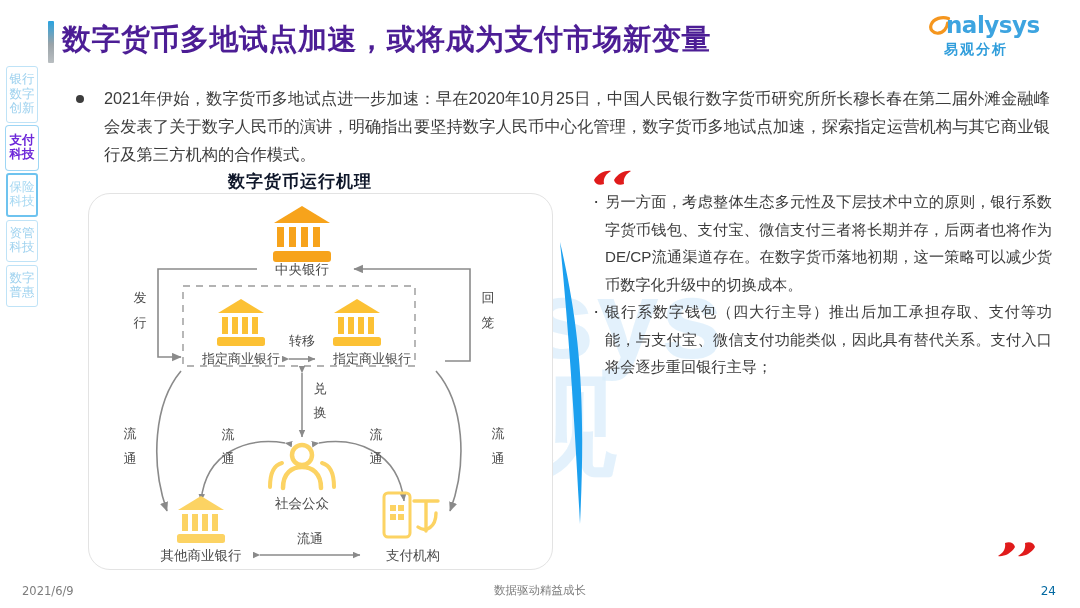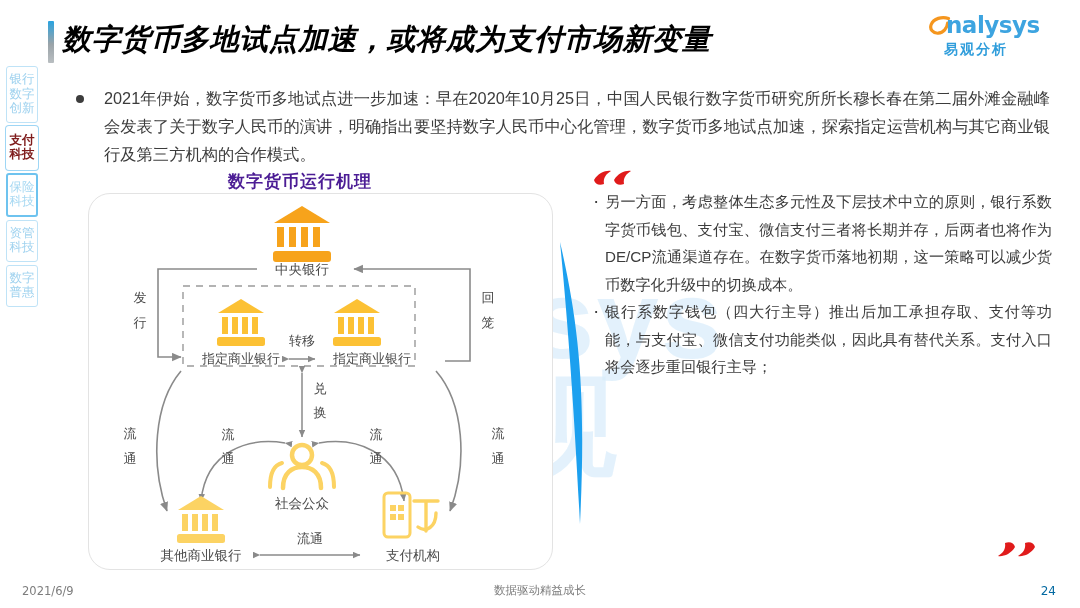--- a/index.html
+++ b/index.html
@@ -60,25 +60,24 @@
     width: 6px; height: 42px;
     background: linear-gradient(180deg, #29a3e0 0%, #9aa3a8 55%, #b9bec1 100%);
     border-radius: 1px;
     z-index: 3;
   }
   .page-title {
     position: absolute;
     left: 62px; top: 20px;
     font-size: 29px;
     font-weight: 700;
-    color: #000000;
+    color: #4c1d95;
     letter-spacing: 0.5px;
     white-space: nowrap;
     z-index: 3;
-    font-style: italic;
   }
 
   
   .logo {
     position: absolute;
     right: 26px; top: 12px;
     width: 140px; height: 56px;
     z-index: 4;
     text-align: center;
   }
@@ -127,21 +126,21 @@
     text-align: center;
     font-size: 12.5px;
     line-height: 14.5px;
     color: #9fd2ef;
     font-weight: 400;
   }
   .vtab span { display: block; }
   .vtab.active {
     border: 2px solid #ffffff;
     box-shadow: 0 0 0 1px #9ed6f5;
-    color: #7f1d1d;
+    color: #6d28d9;
     font-weight: 700;
   }
   .vtab.highlight {
     border: 2px solid #6ec3ef;
     color: #a6d8f2;
   }
 
   
   .bullet-dot {
     position: absolute;
@@ -161,21 +160,21 @@
     z-index: 3;
     text-align: justify;
   }
 
   
   .diagram-title {
     position: absolute;
     left: 228px; top: 170px;
     font-size: 17px;
     font-weight: 700;
-    color: #4c1d95;
+    color: #0f172a;
     letter-spacing: 1px;
     z-index: 3;
   }
   .diagram-card {
     position: absolute;
     left: 88px; top: 193px;
     width: 463px; height: 375px;
     border: 1px solid #e3e3e3;
     border-radius: 22px;
     background: #fff;

